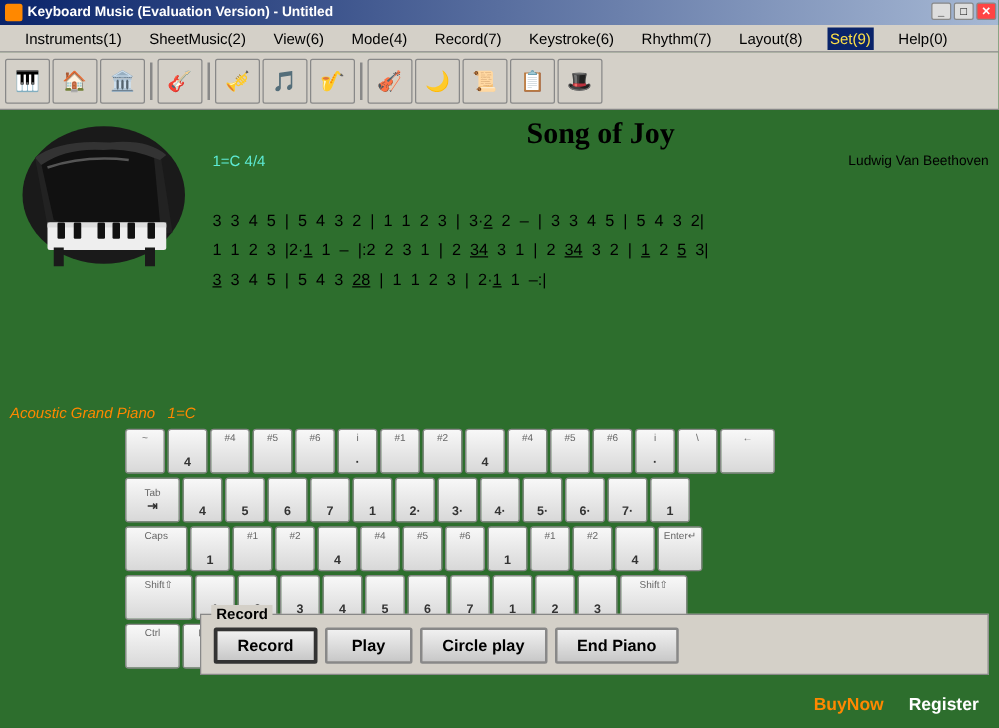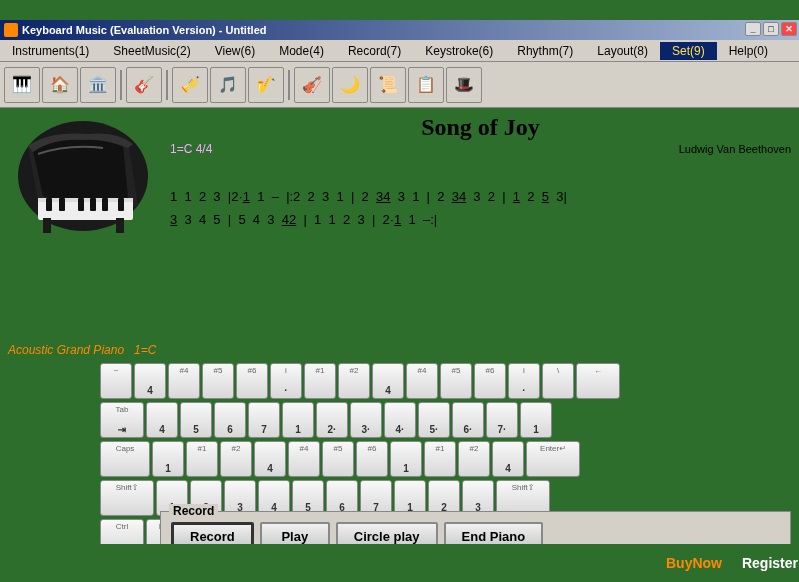--- a/index.html
+++ b/index.html
@@ -16,21 +16,20 @@
     #title-bar {
       background: linear-gradient(to right, #0a246a, #a6b8d4);
       color: white;
       height: 20px;
       display: flex;
       align-items: center;
       padding: 0 4px;
       font-size: 11px;
       font-weight: bold;
       position: relative;
-      margin-top: 20px;
     }
     #title-bar .title-icon {
       width: 14px; height: 14px;
       background: #ff8800;
       margin-right: 4px;
       display: inline-block;
       border-radius: 2px;
     }
     #title-bar .win-buttons {
       position: absolute;
@@ -55,23 +54,24 @@
     
     #menu-bar {
       background: #d4d0c8;
       height: 22px;
       display: flex;
       align-items: center;
       border-bottom: 1px solid #888;
       font-size: 12px;
     }
     .menu-item {
-      padding: 2px 12px;
+      padding: 2px 2px;
       cursor: pointer;
       white-space: nowrap;
+      margin-left: 18px;
     }
     .menu-item.active { background: #0a246a; color: #fde047; }
 
     
     #toolbar {
       background: #d4d0c8;
       height: 46px;
       display: flex;
       align-items: center;
       padding: 2px 4px;
@@ -145,21 +145,21 @@
       text-align: right;
       font-size: 11px;
       color: #000;
       margin-bottom: 4px;
     }
     #song-key {
       position: absolute;
       left: 0;
       top: 28px;
       font-size: 12px;
-      color: #f0abfc;
+      color: #5eead4;
     }
     #song-notes {
       margin-top: 30px;
       font-size: 13px;
       color: #000;
       line-height: 1.8;
       font-family: 'Arial', sans-serif;
     }
     .note-line {
       display: block;
@@ -190,23 +190,23 @@
       font-size: 9px;
       color: #333;
       position: relative;
       min-height: 36px;
     }
     .key .key-label { font-size: 8px; color: #666; padding-top: 2px; }
     .key .key-note { font-size: 10px; font-weight: bold; padding-bottom: 2px; }
     .key-wide { width: 44px; }
     .key-normal { width: 32px; }
     .key-spacebar { width: 200px; background: linear-gradient(to bottom, #f0f0f0, #ccc); }
-    .key-tab { width: 44px; }
+    .key-tab { width: 44px; justify-content: center; }
     .key-caps { width: 50px; }
-    .key-enter { width: 54px; }
+    .key-enter { width: 36px; }
     .key-shift { width: 54px; }
     .key-shift-r { width: 54px; }
     .key-ctrl { width: 44px; }
     .key-alt { width: 36px; }
     .key-win { width: 32px; }
     .key-menu { width: 32px; }
 
     
     #record-section {
       position: absolute;
@@ -254,21 +254,21 @@
     #bottom-bar {
       position: absolute;
       bottom: 0;
       left: 0;
       right: 0;
       height: 38px;
       background: #2d6e2d;
       display: flex;
       align-items: center;
       justify-content: flex-end;
-      padding-right: 1px;
+      padding-right: 16px;
       gap: 20px;
     }
     .bottom-link {
       color: #ff8800;
       font-size: 14px;
       font-weight: bold;
       cursor: pointer;
       text-decoration: none;
     }
     .bottom-link.white { color: white; }
@@ -347,22 +347,23 @@
 
   <div id="instrument-label">
     <span>Acoustic Grand Piano</span>&nbsp;&nbsp;&nbsp;<span>1=C</span>
   </div>
 
   <div id="song-area">
     <div id="song-title">Song of Joy</div>
     <div id="song-composer">Ludwig Van Beethoven</div>
     <div id="song-key">1=C 4/4</div>
     <div id="song-notes">
+      <span class="note-line">3  3  4  5  |  5  4  3  2  |  1  1  2  3  |  3·<span style="text-decoration:underline">2</span>  2  –  |  3  3  4  5  |  5  4  3  2|</span>
       <span class="note-line">1  1  2  3  |2·<span style="text-decoration:underline">1</span>  1  –  |:2  2  3  1  |  2  <span style="text-decoration:underline">34</span>  3  1  |  2  <span style="text-decoration:underline">34</span>  3  2  |  <span style="text-decoration:underline">1</span>  2  <span style="text-decoration:underline">5</span>  3|</span>
-      <span class="note-line"><span style="text-decoration:underline">3</span>  3  4  5  |  5  4  3  <span style="text-decoration:underline">42</span>  |  1  1  2  3  |  2·<span style="text-decoration:underline">1</span>  1  –:|</span>
+      <span class="note-line"><span style="text-decoration:underline">3</span>  3  4  5  |  5  4  3  <span style="text-decoration:underline">28</span>  |  1  1  2  3  |  2·<span style="text-decoration:underline">1</span>  1  –:|</span>
     </div>
   </div>
 
   <div id="keyboard-area">
 
     <div class="kb-row">
       <div class="key key-normal">
           <span class="key-label">~</span>
           <span class="key-note"></span>
         </div>

